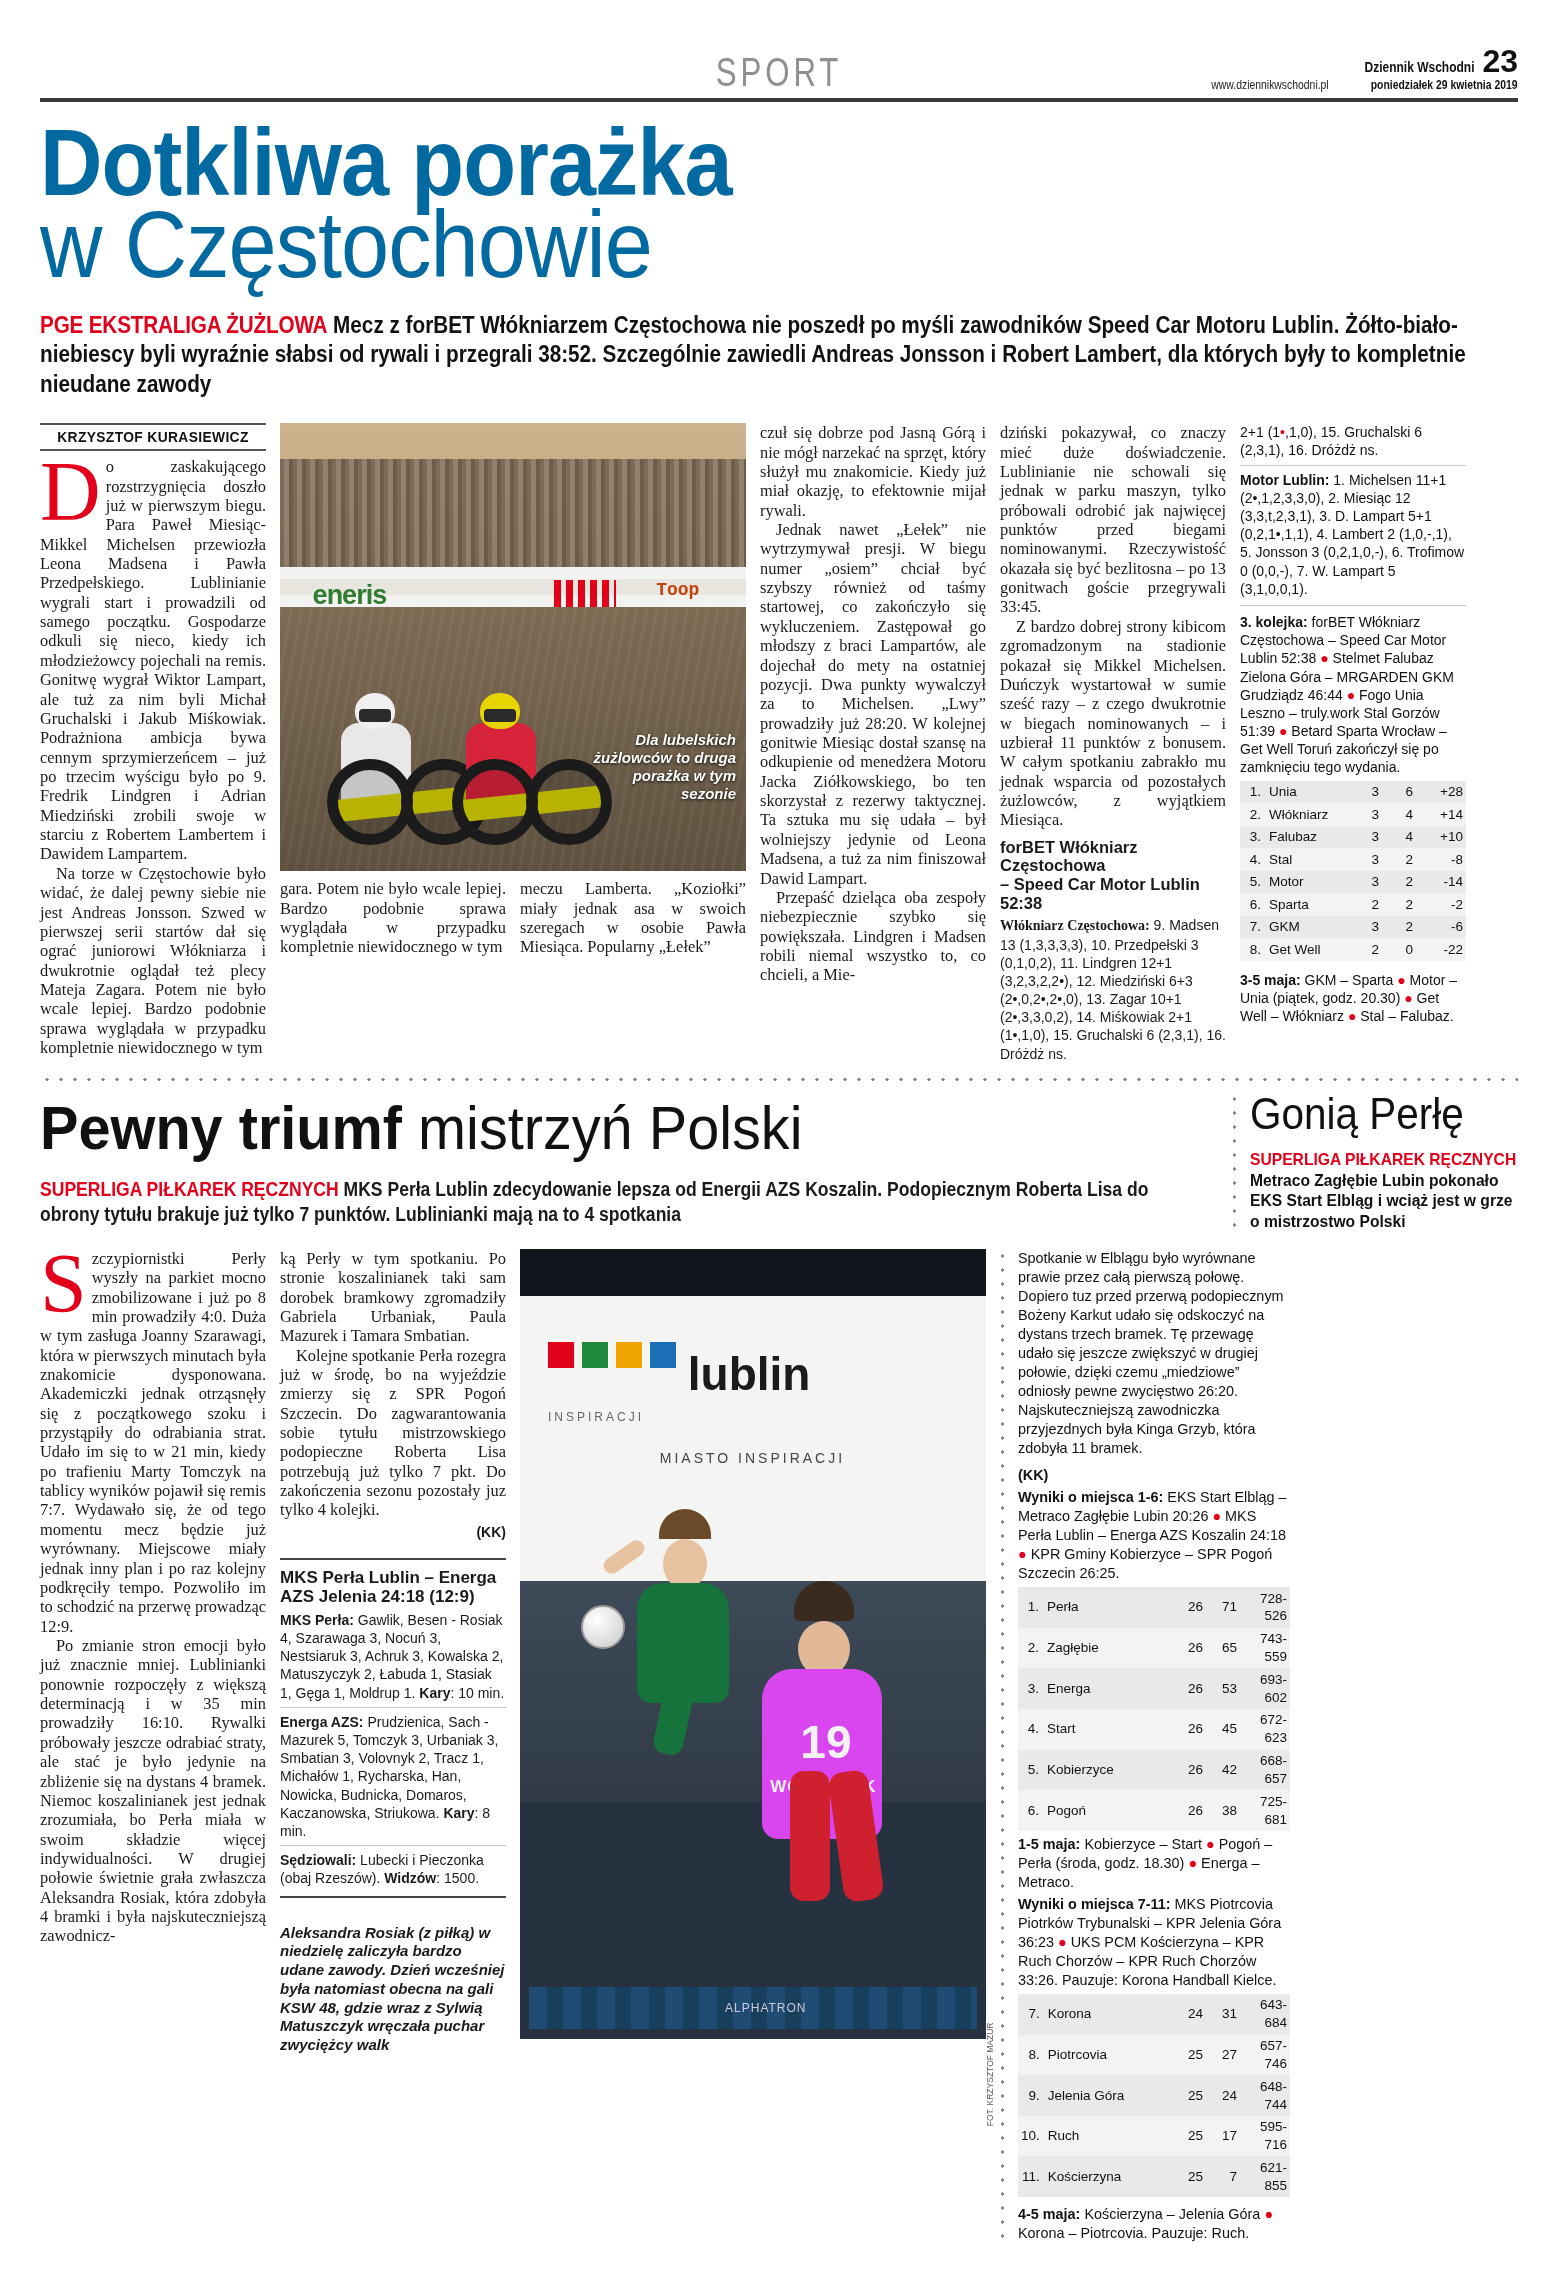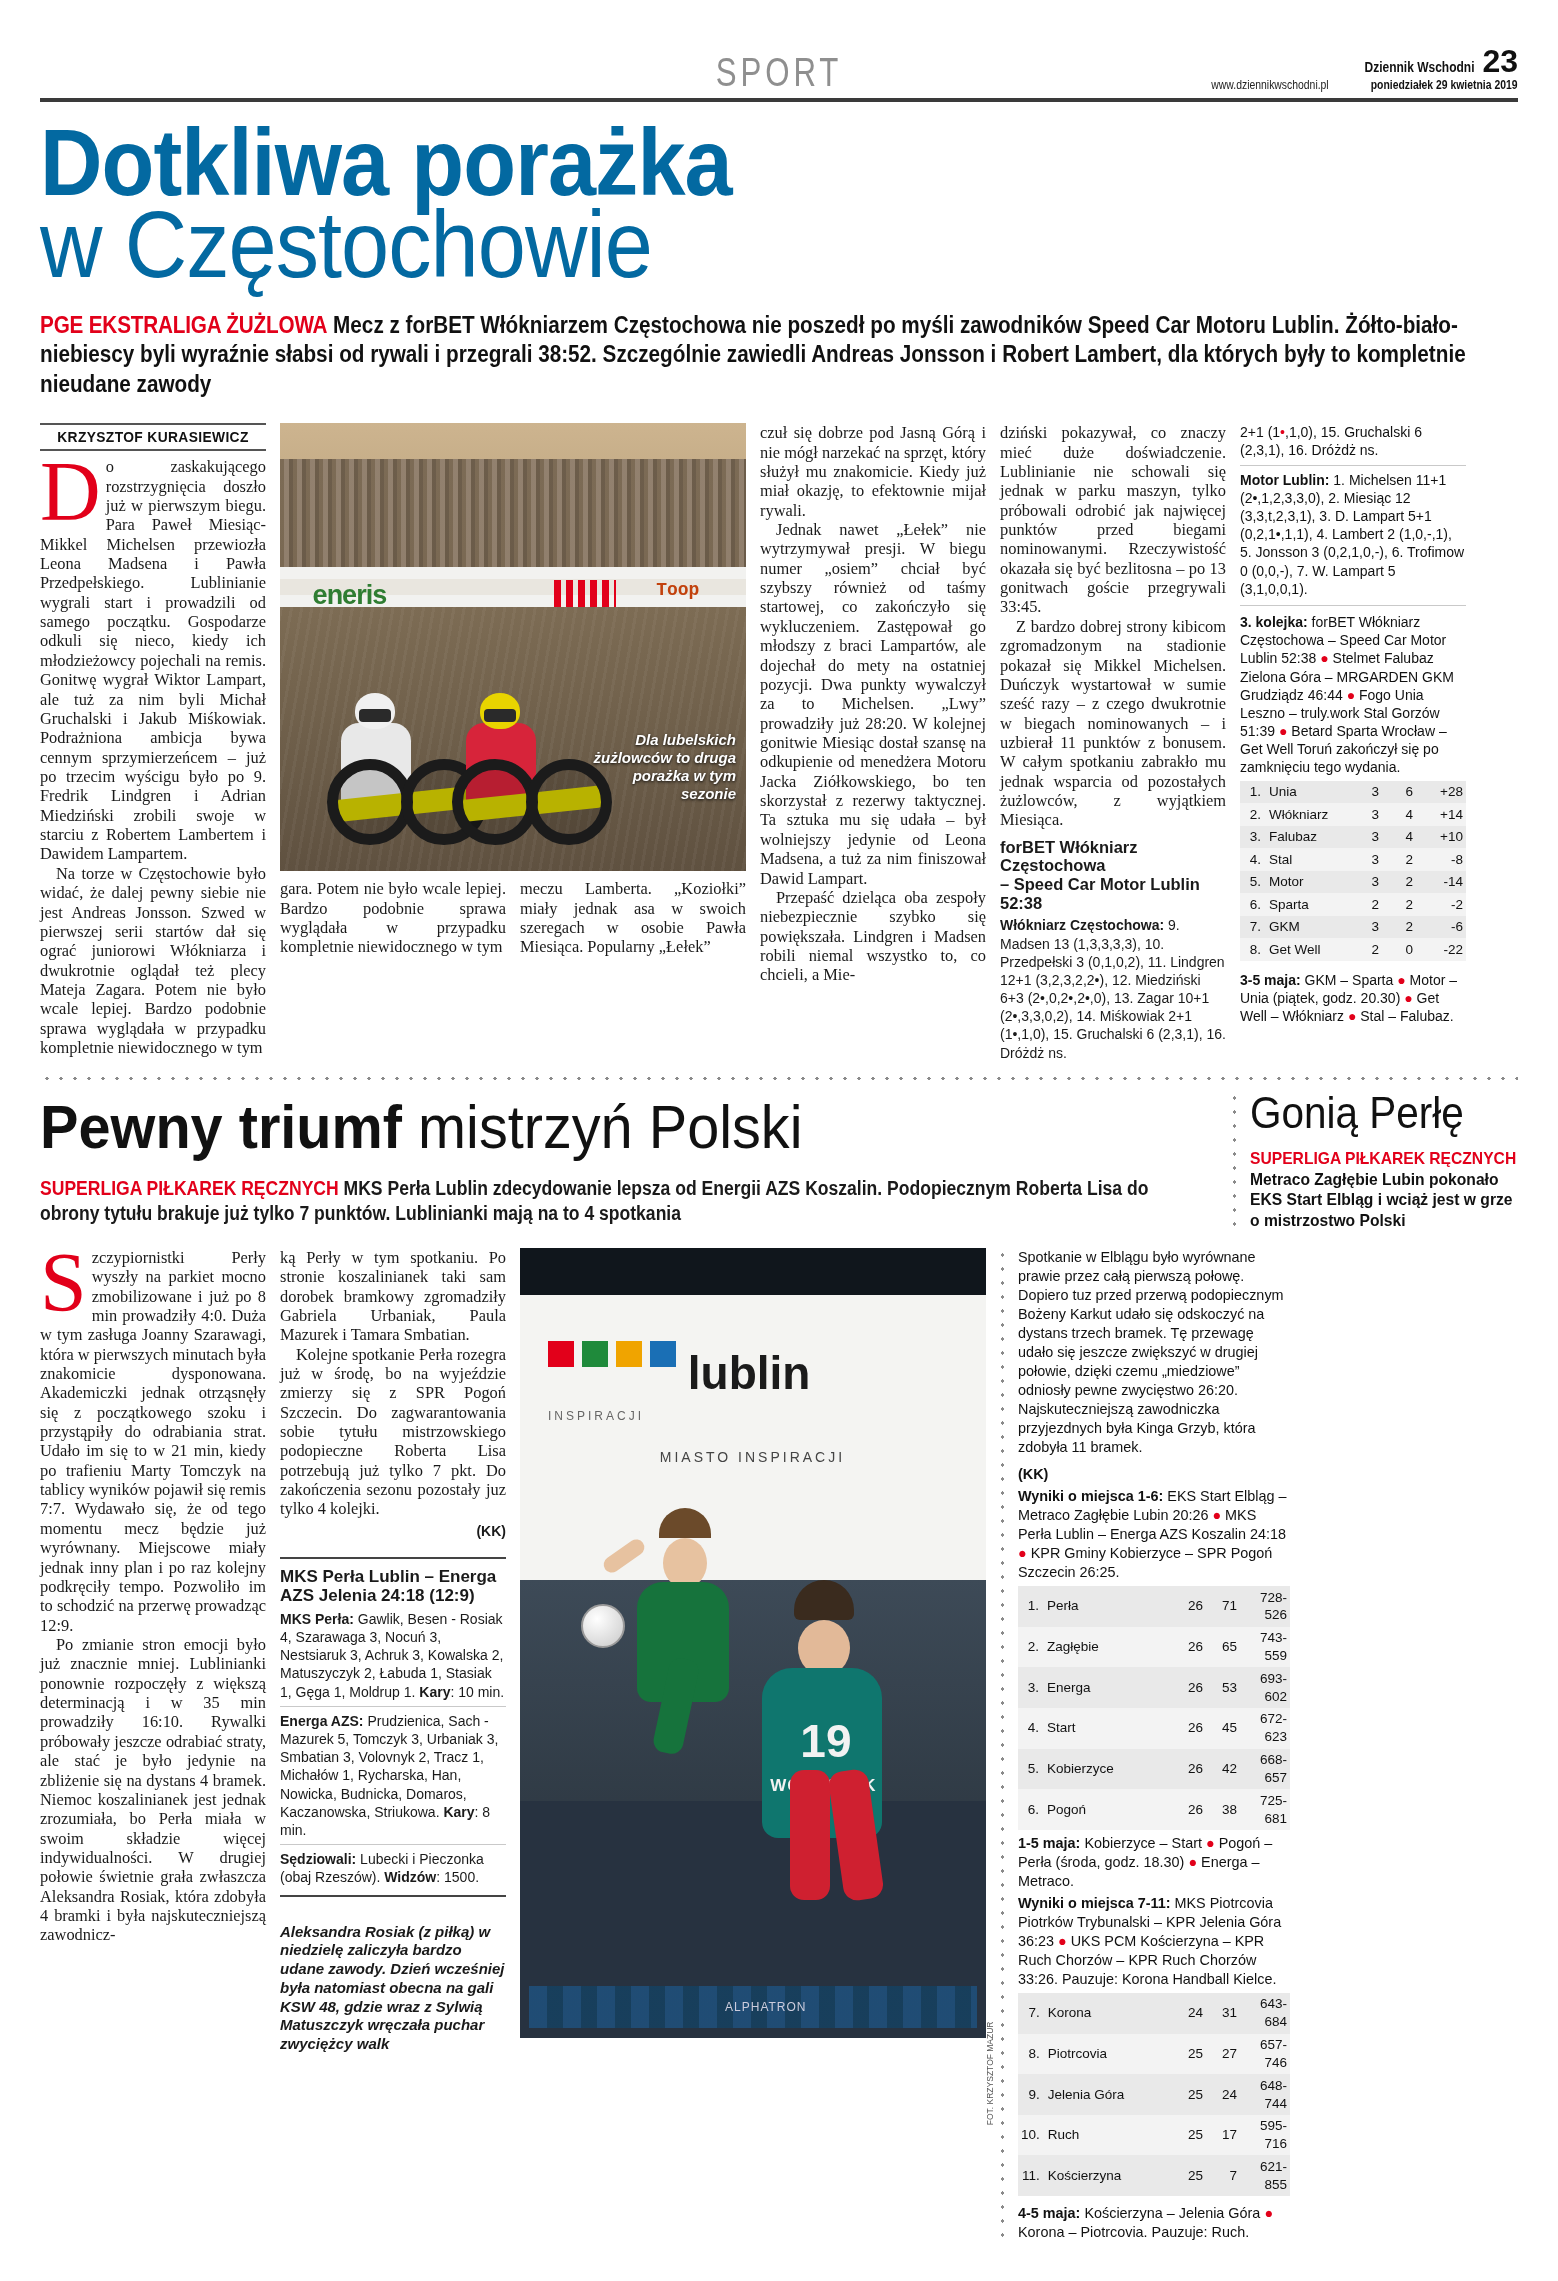--- a/index.html
+++ b/index.html
@@ -117,21 +117,21 @@
   .res { font-family:"Liberation Sans", sans-serif; font-size:14px; line-height:1.30; color:#111; }
   .res p { margin:0 0 2px; }
   .res b { font-weight:bold; }
   .res .sdot { color:#e2001a; }
   .hr-thin { border:0; border-top:1px solid #c9c9c9; margin:5px 0 5px; }
   .hr-thin2 { border:0; border-top:1px solid #c9c9c9; margin:7px 0 7px; }
 
   .matchbox { font-family:"Liberation Sans", sans-serif; }
   .matchbox .mb-title { font-weight:bold; font-size:16.5px; line-height:1.13; margin:8px 0 4px; }
   .matchbox .mb-team { font-size:14px; line-height:1.30; }
-  .matchbox .mb-team b { font-weight:bold; }
+  .matchbox .mb-team b { font-weight:bold;font-family:Liberation Serif, serif; }
 
   
   table.stand { width:100%; border-collapse:collapse; font-family:"Liberation Sans", sans-serif; font-size:13.5px; margin-top:4px;}
   table.stand td { padding:2.5px 3px; background:#e9e9e9; }
   table.stand tr:nth-child(even) td { background:#f3f3f3; }
   table.stand td.pos { width:26px; text-align:right; padding-right:5px;}
   table.stand td.nm { text-align:left; }
   table.stand td.num { text-align:right; width:34px; }
   table.stand td.last { text-align:right; width:50px; }
 
@@ -184,21 +184,21 @@
               background:repeating-linear-gradient(90deg,#1f4f7a 0 18px,#16405f 18px 34px); opacity:.9;}
   .pl-green { position:absolute; left:25%; top:33%; width:120px; height:220px; }
   .pl-green .torso { width:92px; height:120px; background:#16733c; border-radius:26px 26px 14px 14px; }
   .pl-green .head { width:44px; height:50px; background:#e7c2a0; border-radius:50%; margin-left:26px; margin-bottom:-6px;}
   .pl-green .hair { width:52px; height:30px; background:#6b4a2a; border-radius:26px 26px 0 0; margin-left:22px;}
   .pl-green .arm { position:absolute; top:40px; left:-36px; width:46px; height:16px; background:#e7c2a0; border-radius:8px; transform:rotate(-35deg);}
   .pl-green .ball { position:absolute; top:96px; left:-56px; width:44px; height:44px; border-radius:50%;
                     background:radial-gradient(circle at 35% 32%,#fff,#c9c9c9); border:2px solid #9a9a9a;}
   .pl-green .leg { position:absolute; top:150px; left:24px; width:30px; height:96px; background:#16733c; border-radius:12px; transform:rotate(12deg);}
   .pl-red { position:absolute; left:52%; top:42%; width:170px; height:330px; }
-  .pl-red .torso { width:120px; height:170px; background:#0f766e; border-radius:30px 30px 16px 16px; position:relative;}
+  .pl-red .torso { width:120px; height:170px; background:#d946ef; border-radius:30px 30px 16px 16px; position:relative;}
   .pl-red .num { position:absolute; top:46px; left:38px; font-family:"Liberation Sans",sans-serif; font-weight:bold;
                  font-size:46px; color:#f2f2f2; }
   .pl-red .name { position:absolute; top:108px; left:8px; font-family:"Liberation Sans",sans-serif; font-weight:bold;
                  font-size:17px; color:#f2f2f2; letter-spacing:1px;}
   .pl-red .head { width:52px; height:56px; background:#e2b998; border-radius:50%; margin-left:36px; margin-bottom:-8px;}
   .pl-red .hairr { width:60px; height:40px; background:#3a2b1e; border-radius:30px 30px 6px 6px; margin-left:32px;}
   .pl-red .leg { position:absolute; top:190px; left:28px; width:40px; height:130px; background:#cf2030; border-radius:14px;}
   .pl-red .leg2 { left:74px; transform:rotate(-8deg);}
   .p2-sponsor { position:absolute; bottom:3%; left:44%; font-family:"Liberation Sans",sans-serif;
                 font-size:12px; color:#ccd; letter-spacing:1px;}

